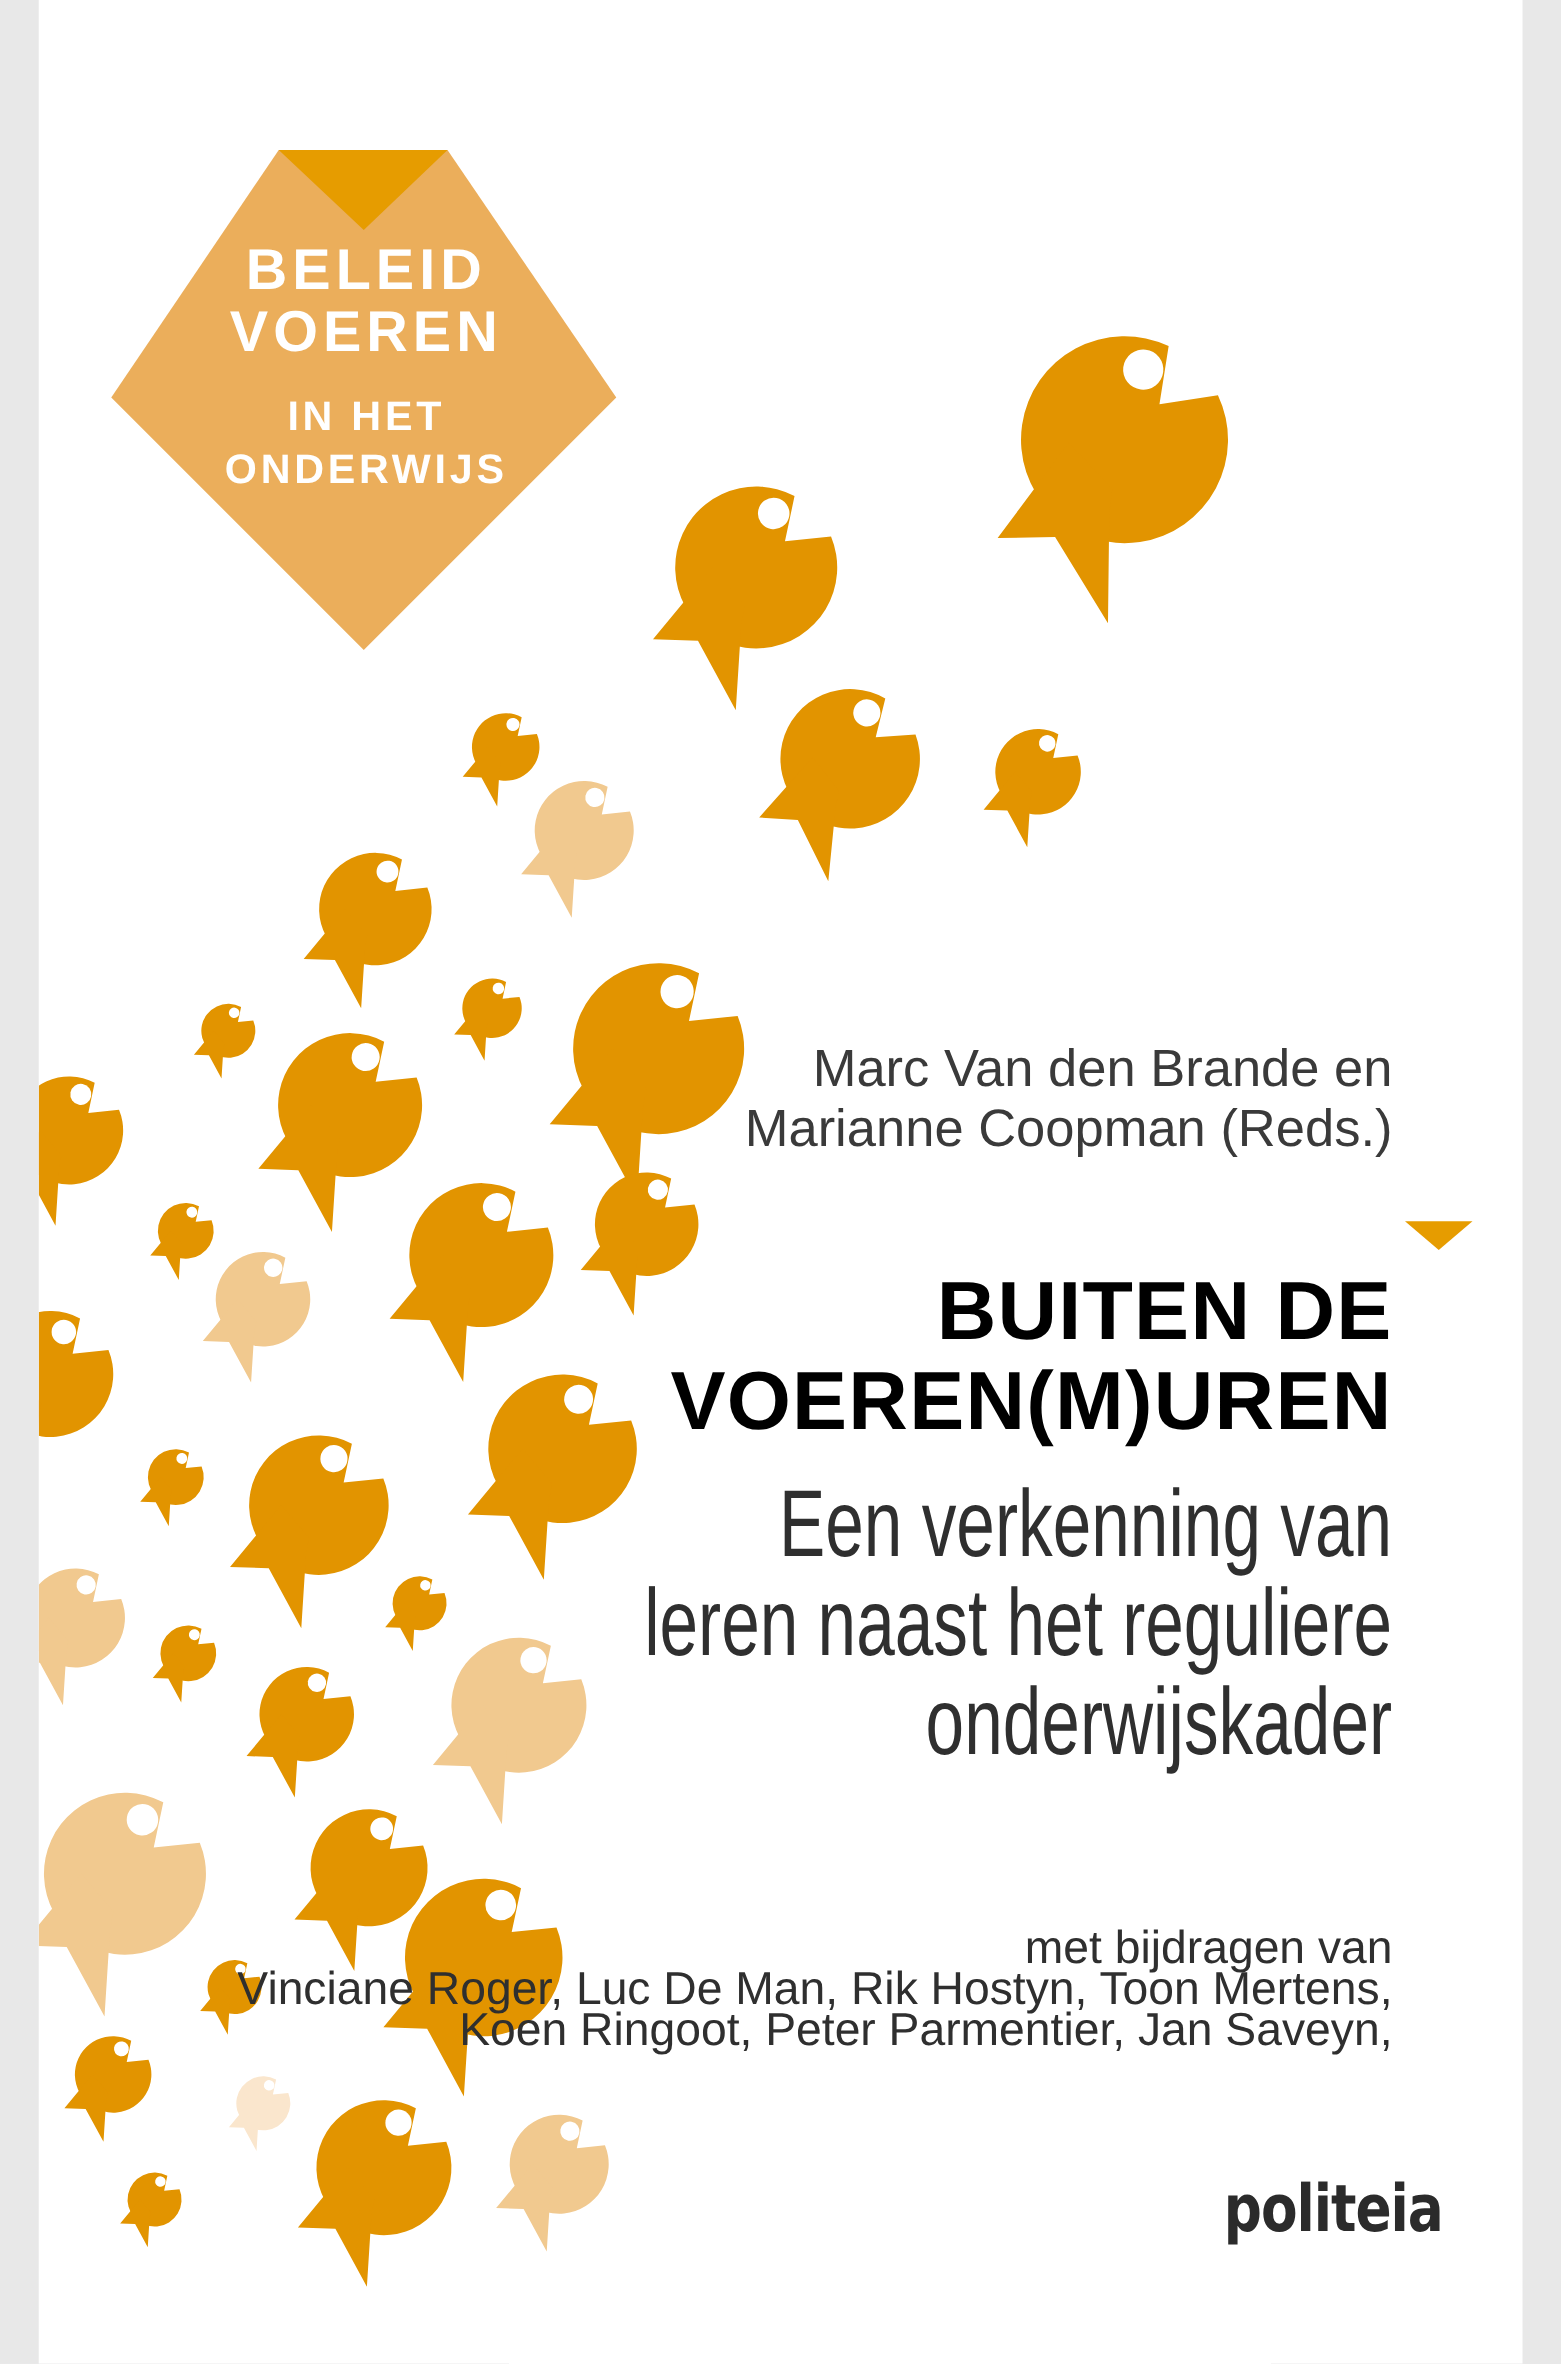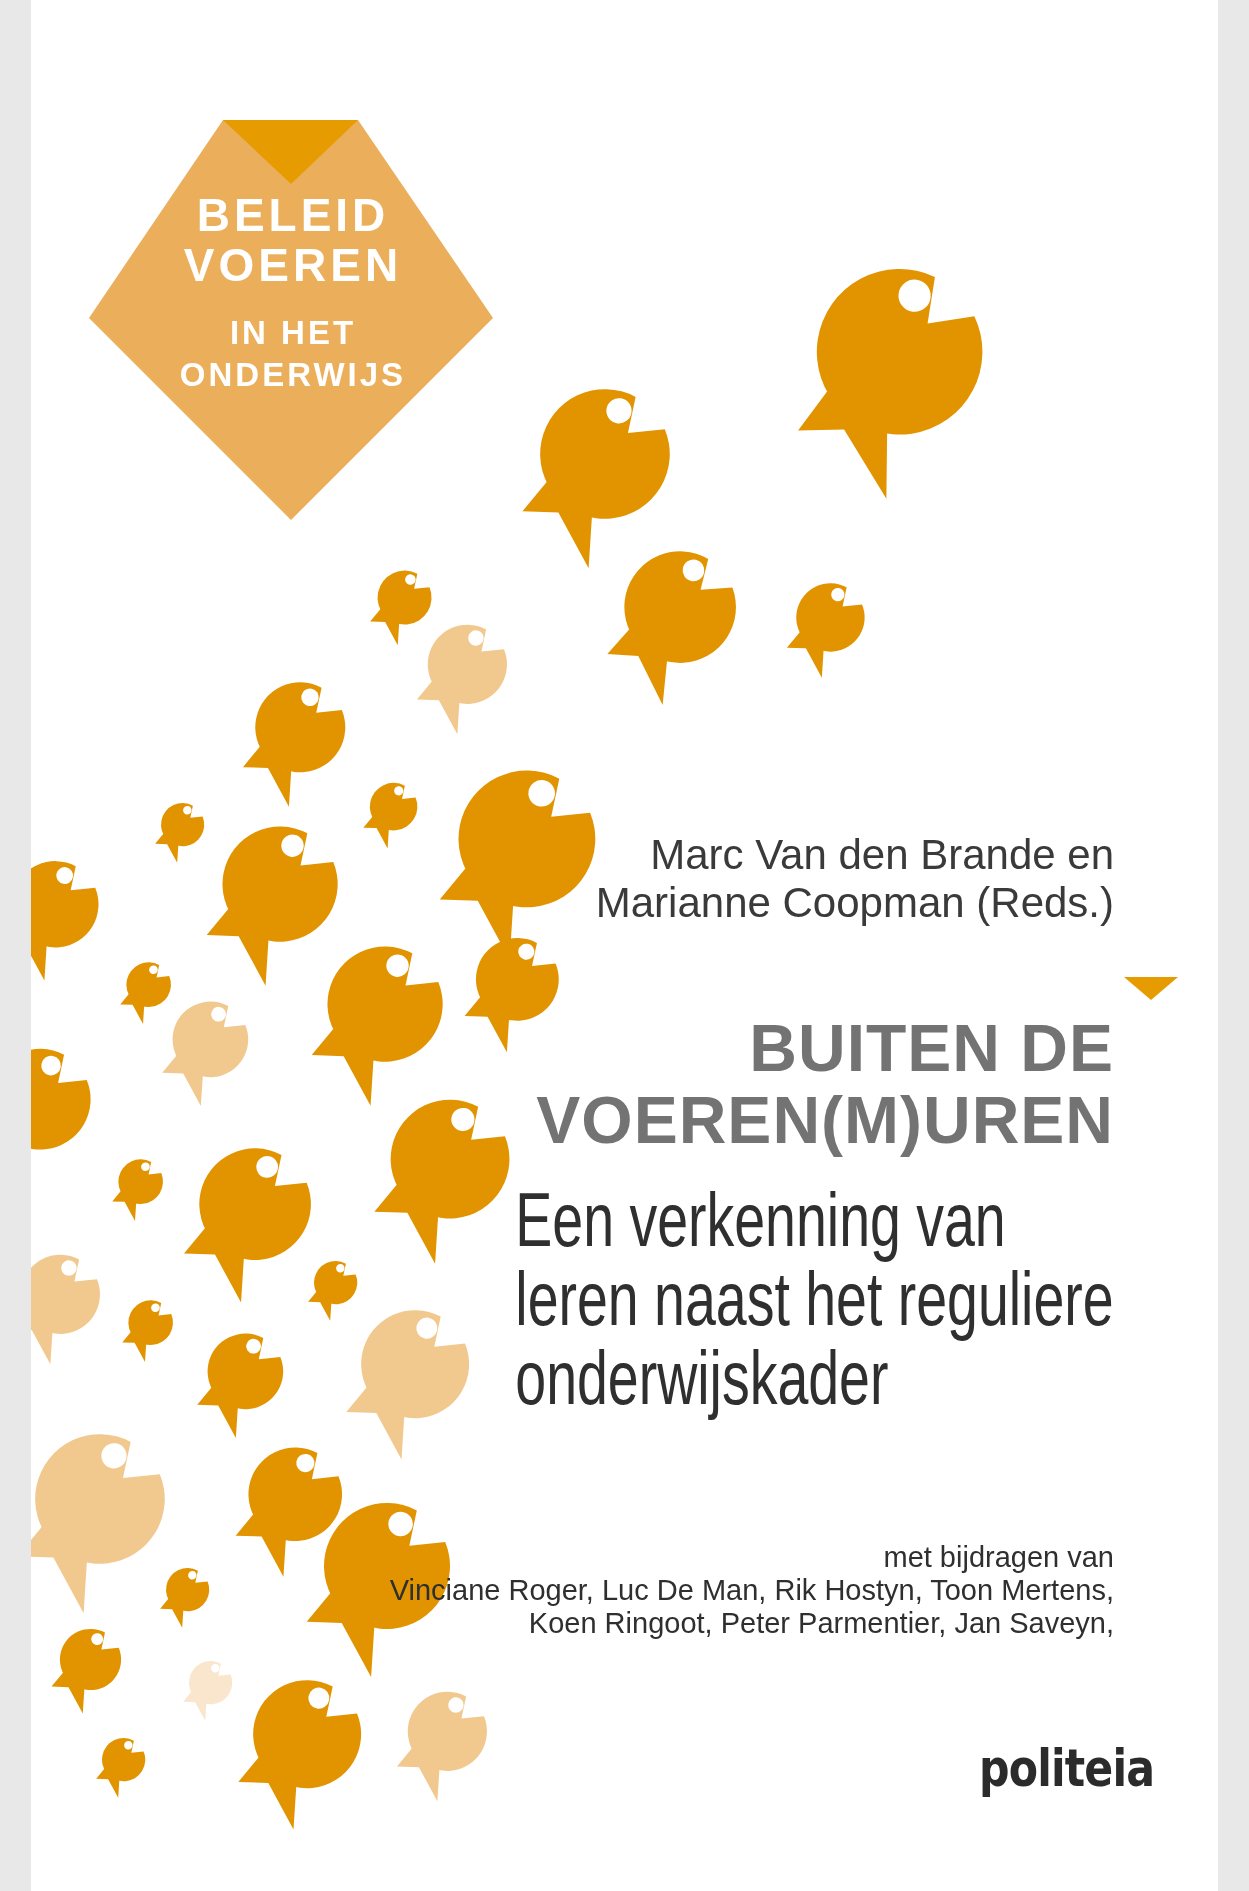--- a/index.html
+++ b/index.html
@@ -19,32 +19,32 @@
   .badge-gap { margin-top:22px;text-align:center; }
 
   .authors {
     position:absolute; right:104px; top:831px; text-align:right;
     font-size:42px; line-height:48px; color:#3a3a3a;margin-left:40px;
   }
 
   .title-block {
     position:absolute; right:104px; top:1012px; text-align:right;
     font-weight:bold; font-size:66px; line-height:72px;
-    letter-spacing:1px; color:#737373;
+    letter-spacing:1px; color:#000000;
   }
 
   .subtitle {
-    position:absolute; right:104px; top:1180px; text-align:left;
+    position:absolute; right:104px; top:1180px; text-align:right;
     font-size:76px; line-height:79px; color:#2f2f2f; font-weight:normal;
   }
   .subtitle .line { transform:scaleX(0.73); transform-origin:100% 50%; white-space:nowrap; }
 
   .contributors {
     position:absolute; right:104px; top:1541px; text-align:right;
-    font-size:29px; line-height:33px; color:#2f2f2f;
+    font-size:37px; line-height:33px; color:#2f2f2f;
   }
   .contributors .line { white-space:nowrap; }
 
   .logo {
     position:absolute; left:948px; top:1738px;
     font-family:"DejaVu Sans", sans-serif; font-weight:bold;
     font-size:52px; letter-spacing:-1px; color:#2B2B2B;
     transform:scaleX(0.82); transform-origin:0 0; white-space:nowrap;
   }
 </style>

